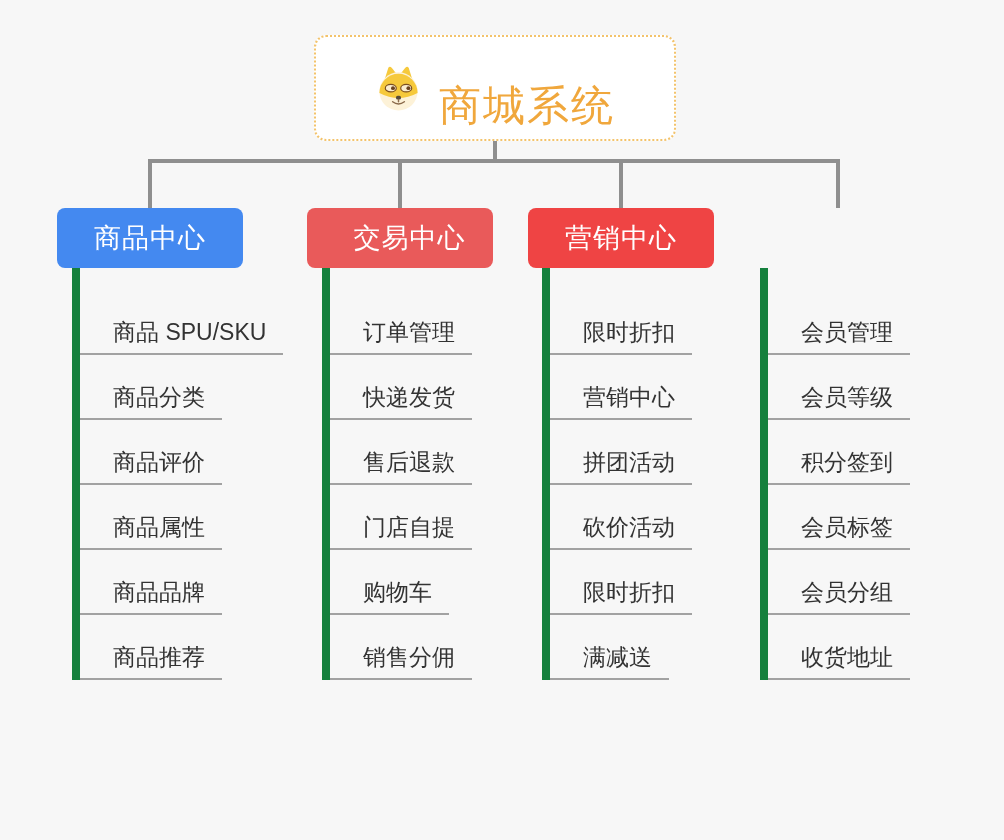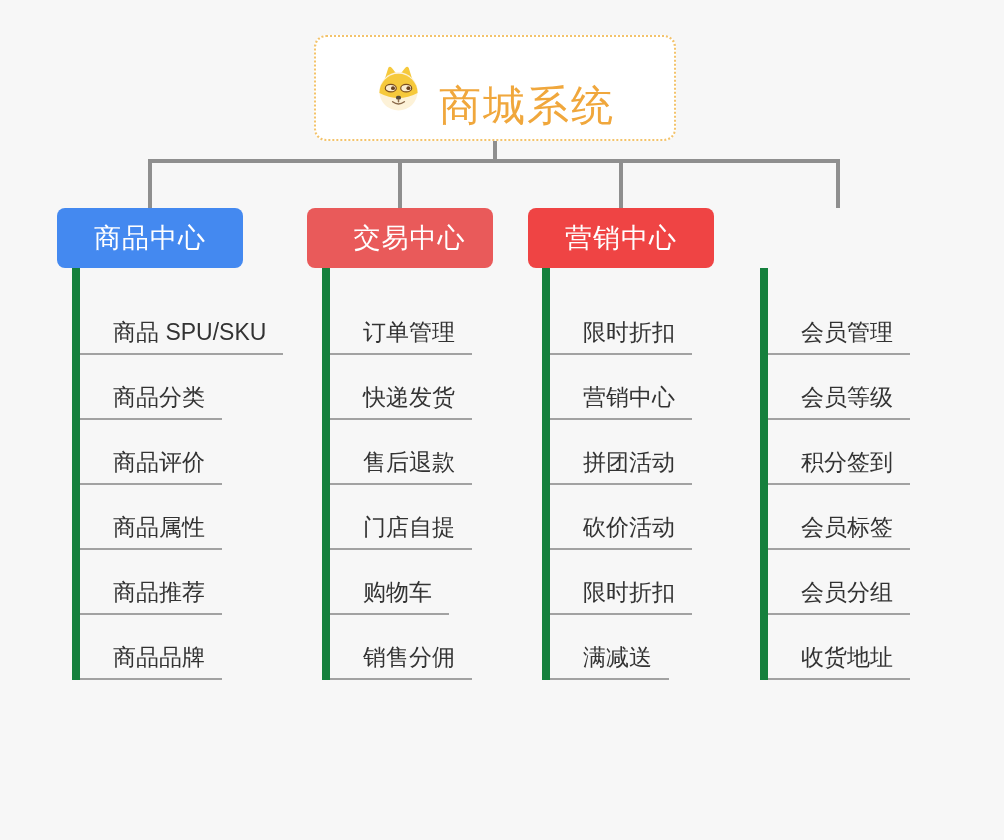--- a/index.html
+++ b/index.html
@@ -89,22 +89,22 @@
 
   <div class="branch b1" style="background-color: rgb(68, 137, 240);">商品中心</div>
   <div class="branch b2" style="background-color: rgb(233, 90, 90); padding-left: 19px;">交易中心</div>
   <div class="branch b3" style="background-color: #ef4444;">营销中心</div>
 
   <div class="col c1">
     <div class="leaf">商品 SPU/SKU</div>
     <div class="leaf">商品分类</div>
     <div class="leaf">商品评价</div>
     <div class="leaf">商品属性</div>
+    <div class="leaf">商品品牌</div>
     <div class="leaf">商品推荐</div>
-    <div class="leaf">商品品牌</div>
   </div>
 
   <div class="col c2">
     <div class="leaf">订单管理</div>
     <div class="leaf">快递发货</div>
     <div class="leaf">售后退款</div>
     <div class="leaf">门店自提</div>
     <div class="leaf">购物车</div>
     <div class="leaf">销售分佣</div>
   </div>

